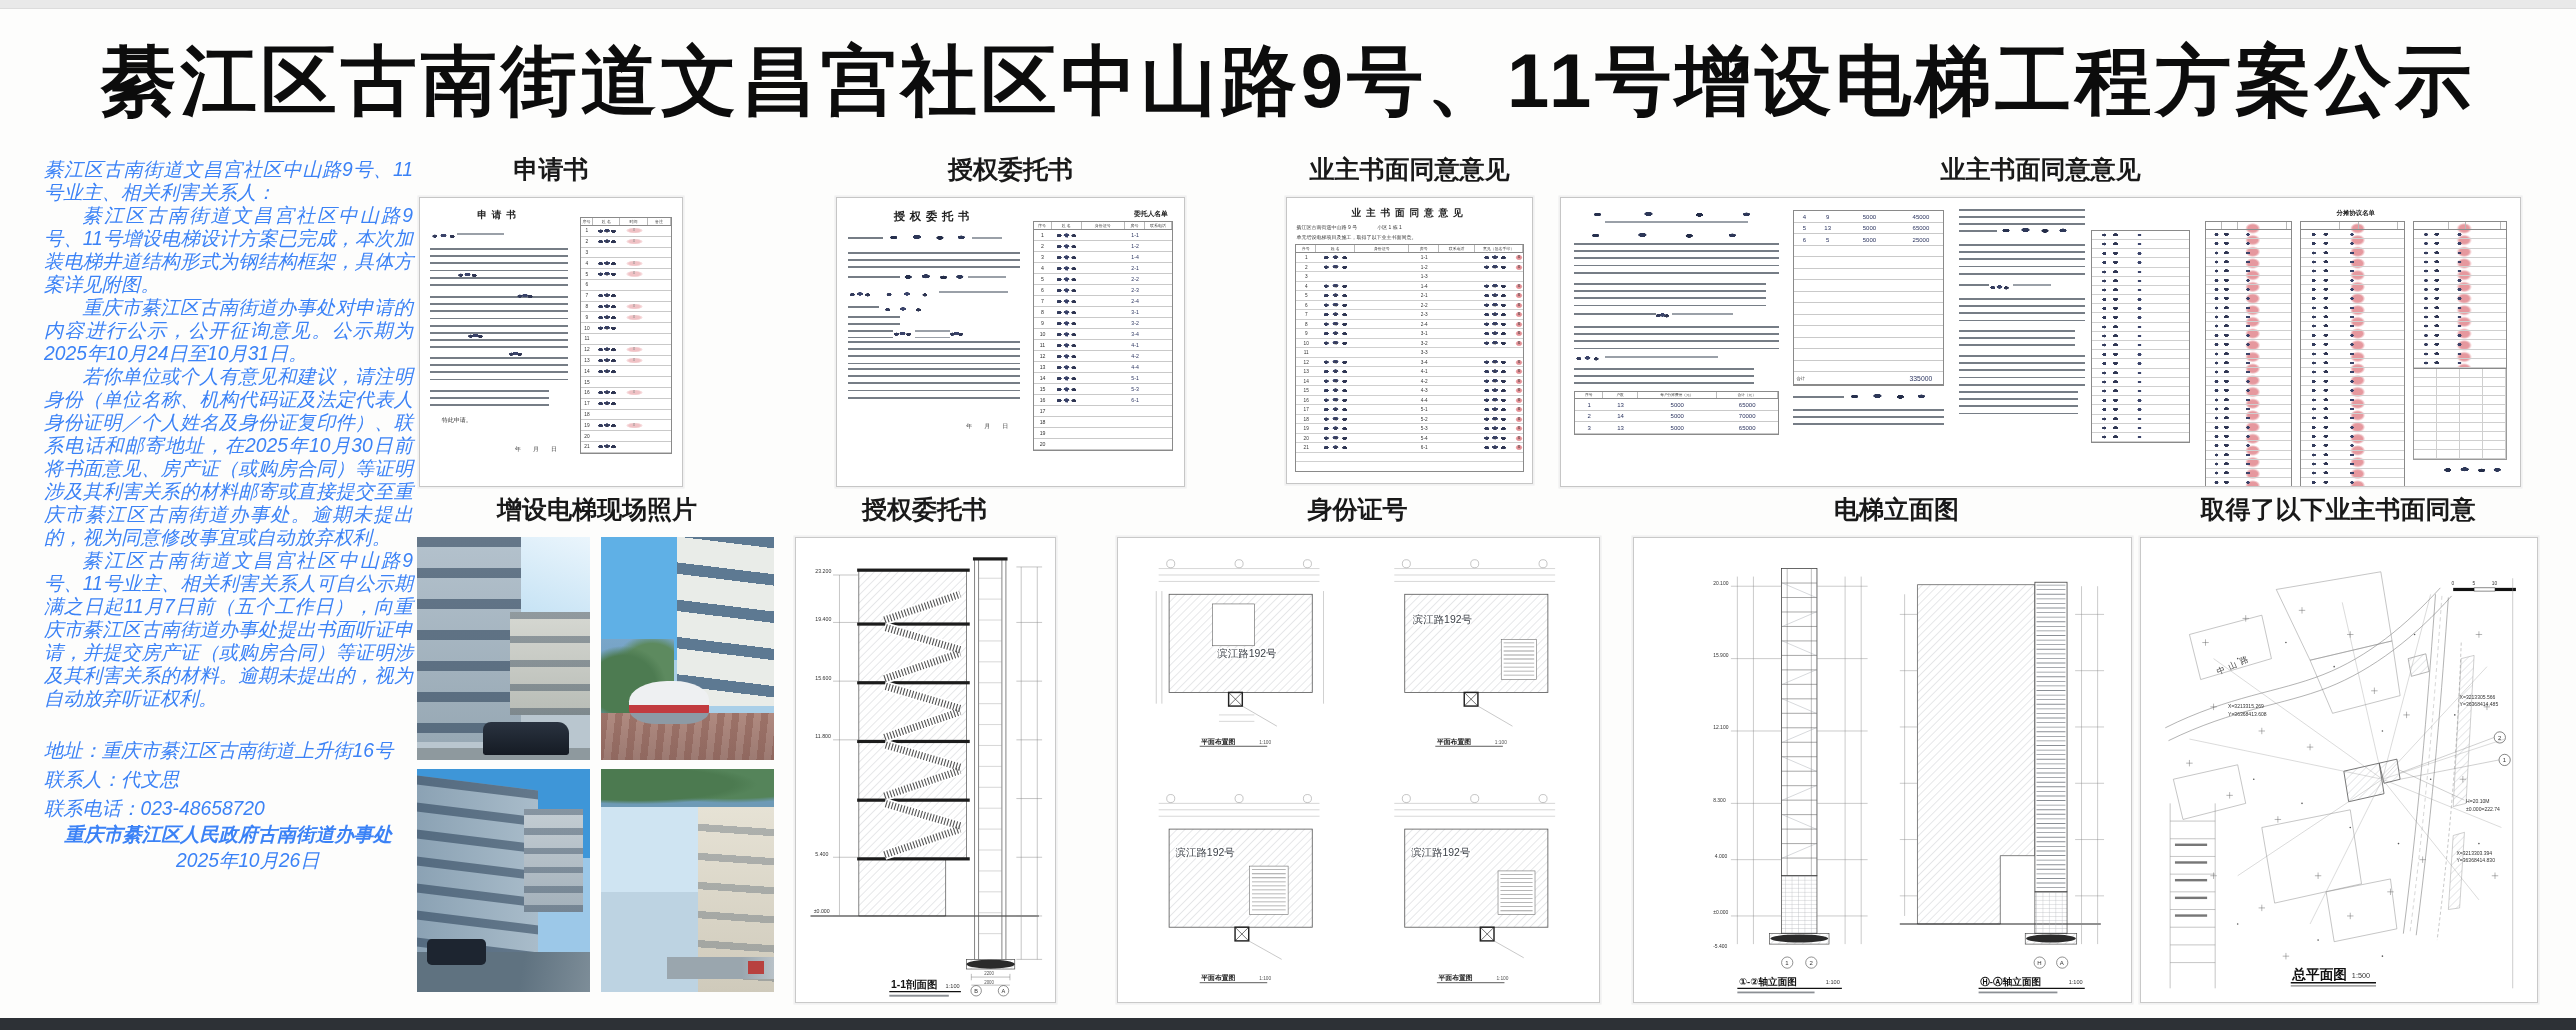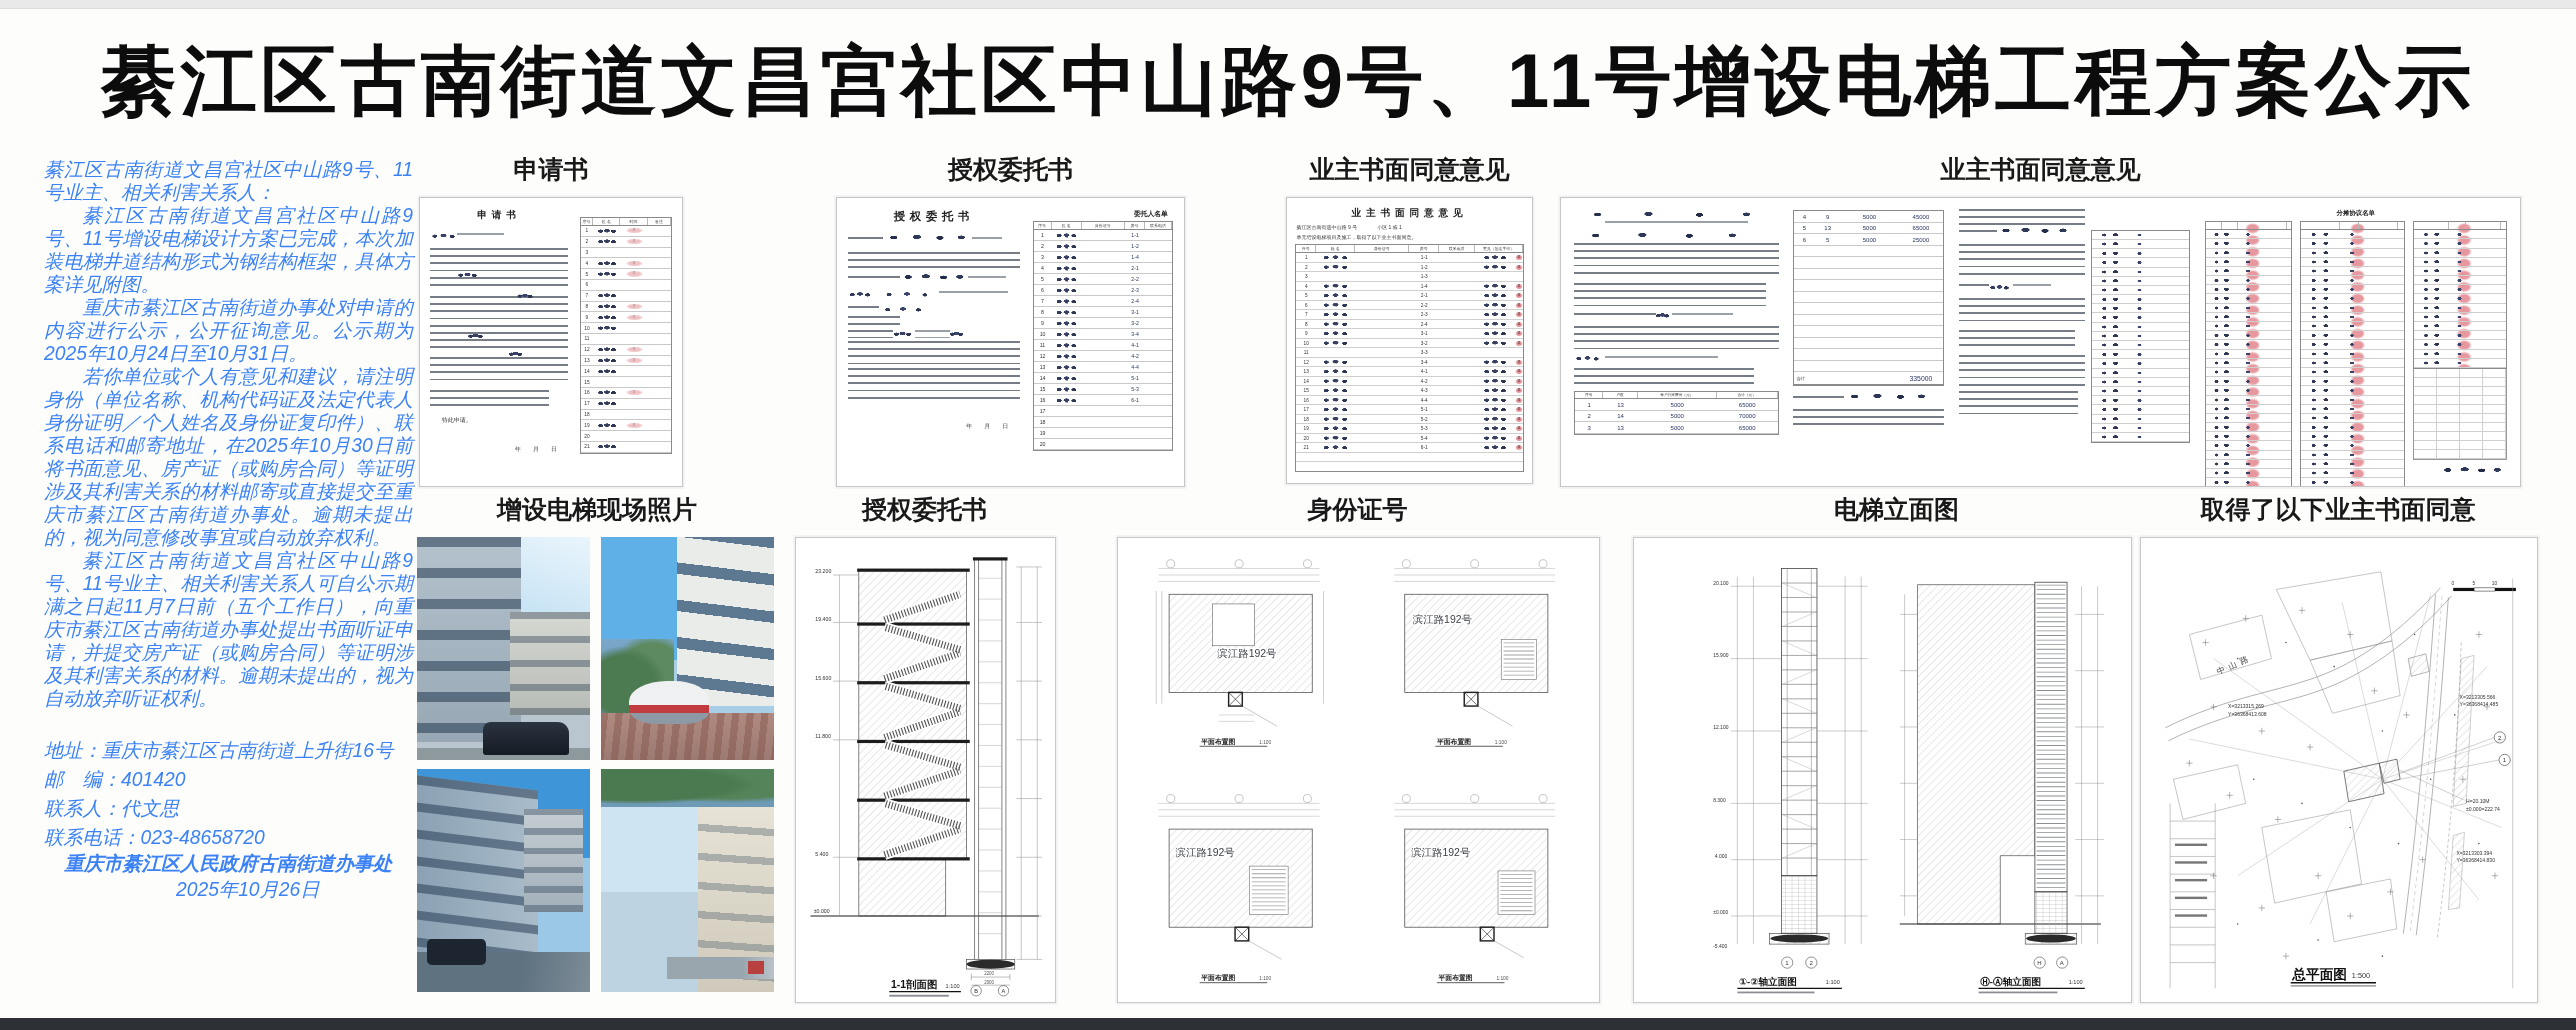--- a/index.html
+++ b/index.html
@@ -174,21 +174,20 @@
     <div>
 
     <p class="para">綦江区古南街道文昌宫社区中山路9号、11号增设电梯设计方案已完成，本次加装电梯井道结构形式为钢结构框架，具体方案详见附图。</p>
         <p class="para">重庆市綦江区古南街道办事处对申请的内容进行公示，公开征询意见。公示期为2025年10月24日至10月31日。</p>
         <p class="para">若你单位或个人有意见和建议，请注明身份（单位名称、机构代码证及法定代表人身份证明／个人姓名及身份证复印件）、联系电话和邮寄地址，在2025年10月30日前将书面意见、房产证（或购房合同）等证明涉及其利害关系的材料邮寄或直接提交至重庆市綦江区古南街道办事处。逾期未提出的，视为同意修改事宜或自动放弃权利。</p>
         <p class="para">綦江区古南街道文昌宫社区中山路9号、11号业主、相关利害关系人可自公示期满之日起11月7日前（五个工作日），向重庆市綦江区古南街道办事处提出书面听证申请，并提交房产证（或购房合同）等证明涉及其利害关系的材料。逾期未提出的，视为自动放弃听证权利。</p>
       </div>
     <div class="addr">
 
     <p>地址：重庆市綦江区古南街道上升街16号</p>
-        <p>邮　编：401420</p>
         <p>联系人：代文思</p>
         <p>联系电话：023-48658720</p>
       </div>
     <p class="para issuer">重庆市綦江区人民政府古南街道办事处</p>
     <p class="para issue-date">2025年10月26日</p>
   </div>
 
   <section class="panel" style="left:419px;top:153px;width:264px;">
     <h2 class="panel-label">申请书</h2>
     <div class="doc app-doc" style="height:266px;">

